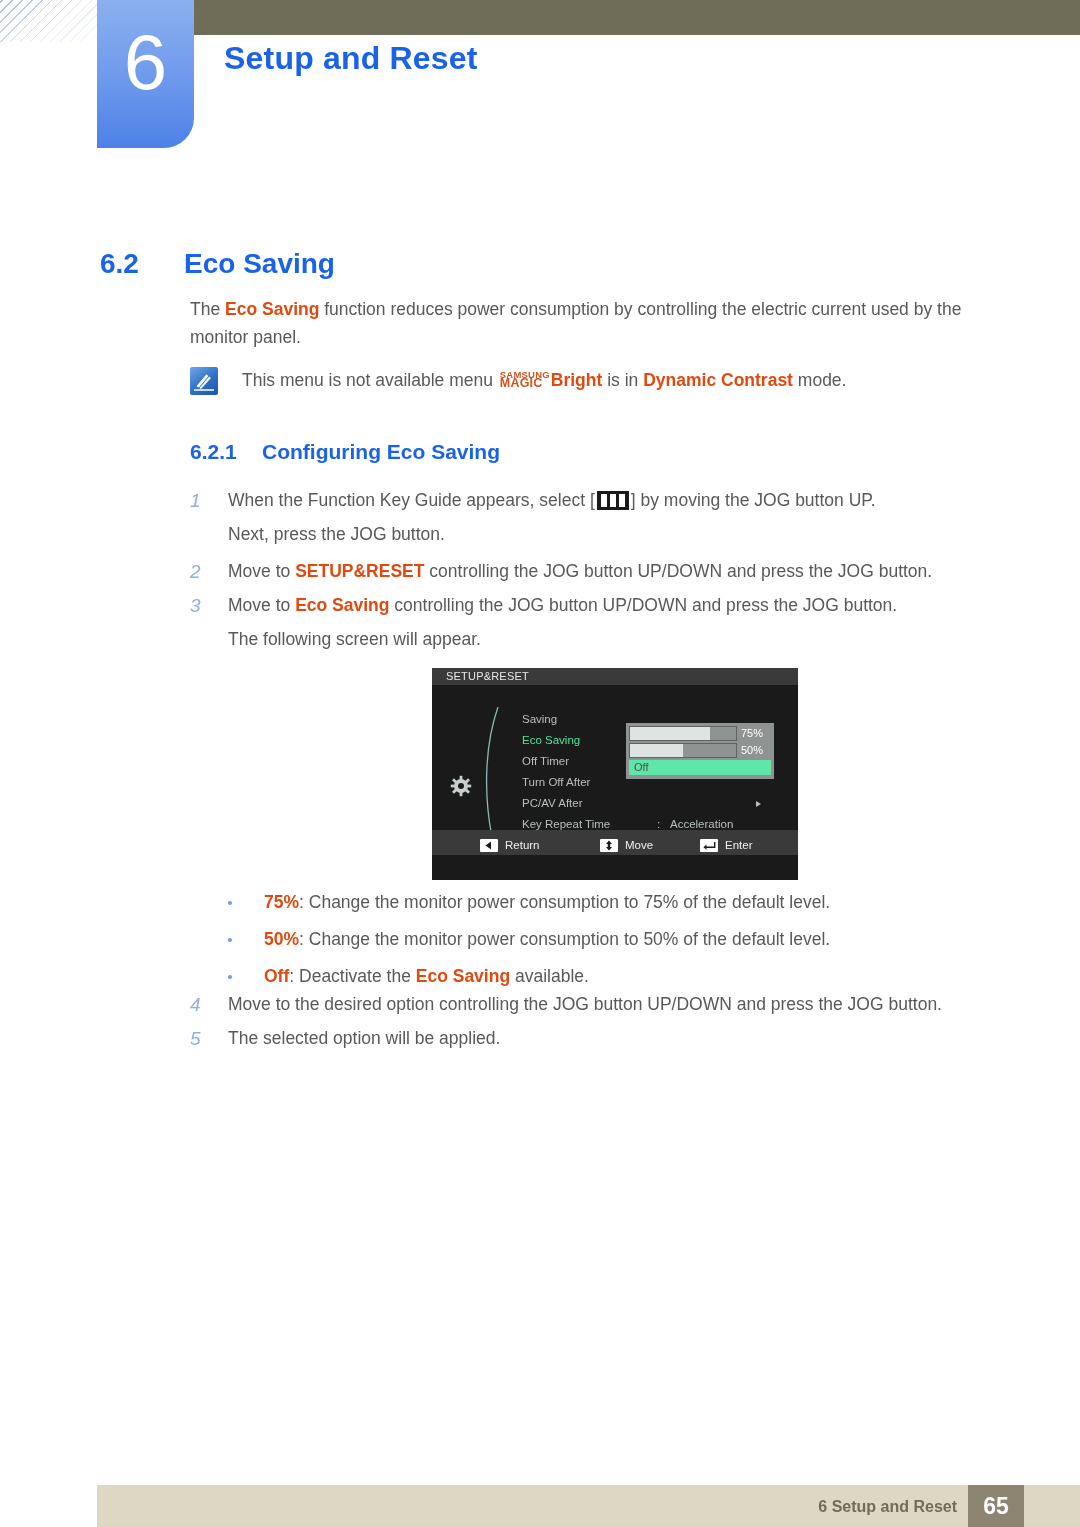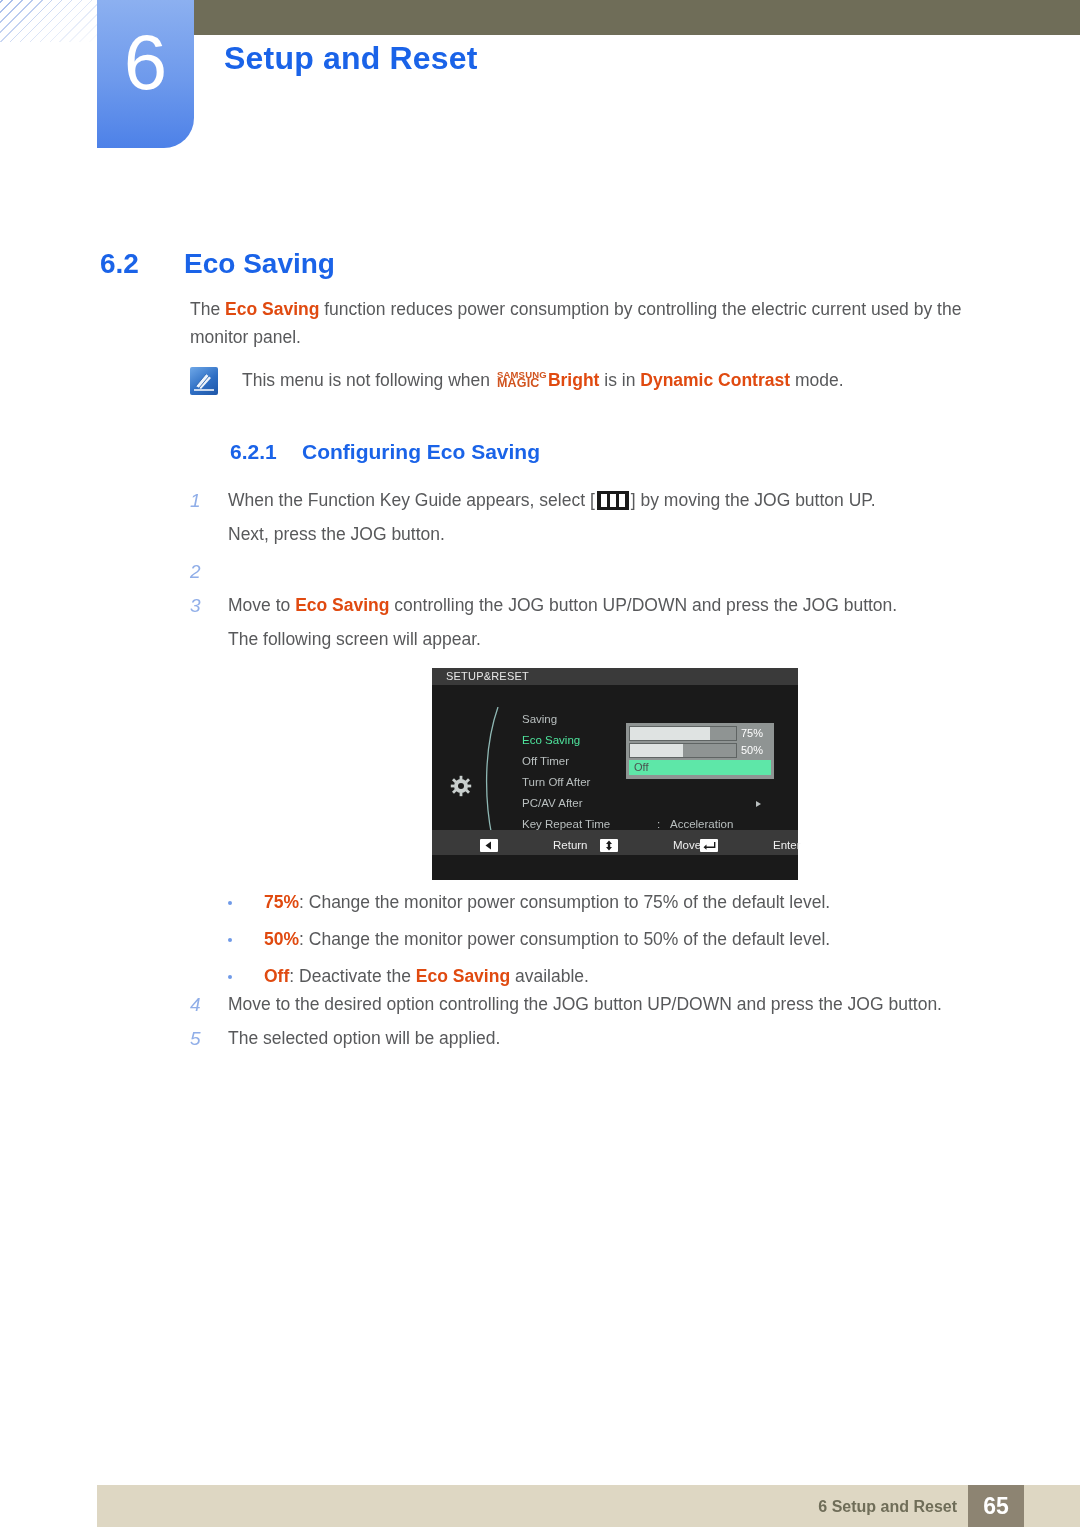--- a/index.html
+++ b/index.html
@@ -142,21 +142,20 @@
 
   
   .sub-head {
     position: absolute;
     left: 190px;
     top: 437px;
     font-size: 21px;
     line-height: 30px;
     color: #1a63e8;
     font-weight: bold;
-    margin-left: 40px;
   }
   .sub-head .snum { display: inline-block; width: 72px; }
 
   
   .steps { position: absolute; left: 190px; top: 486px; width: 800px; }
   .step { display: flex; align-items: flex-start; margin-bottom: 5px; }
   .step-num {
     flex: 0 0 38px;
     font-size: 19px;
     line-height: 29px;
@@ -325,21 +324,20 @@
     color: #efefef;
     font-size: 11.5px;
   }
   .osd-foot-item {
     position: absolute;
     top: 0;
     height: 30px;
     line-height: 25px;
     display: flex;
     align-items: center;
-    gap: 48px;
   }
   .osd-foot-item .kbx {
     width: 18px; height: 13px;
     background: #ffffff;
     border-radius: 1px;
     margin-right: 7px;
     position: relative;
     display: inline-block;
   }
   .osd-foot-item .kbx svg { position:absolute; left:0; top:0; }
@@ -419,37 +417,38 @@
 
 <div class="note-row">
   <div class="note-icon">
     <svg width="22" height="22" viewBox="0 0 22 22">
       <path d="M3 16 L13 4 L18 8 L8 19 Z" fill="#ffffff" opacity="0.92"></path>
       <path d="M3 16 L13 4" stroke="#2a63ad" stroke-width="0.9" fill="none"></path>
       <path d="M6 18 L16 6" stroke="#2a63ad" stroke-width="0.9" fill="none"></path>
       <path d="M1 20 L21 20" stroke="#ffffff" stroke-width="1.6"></path>
     </svg>
   </div>
-  <div class="note-text"><span>This menu is not following when </span><span class="magic-logo"><span class="m1">SAMSUNG</span><span class="m2">MAGIC</span></span><span class="hl">Bright</span><span> is in </span><span class="hl">Dynamic Contrast</span><span> mode.</span></div>
+  <div class="note-text"><span>This menu is not available menu </span><span class="magic-logo"><span class="m1">SAMSUNG</span><span class="m2">MAGIC</span></span><span class="hl">Bright</span><span> is in </span><span class="hl">Dynamic Contrast</span><span> mode.</span></div>
 </div>
 
 <div class="sub-head">
   <span class="snum">6.2.1</span><span>Configuring Eco Saving</span>
 </div>
 
 <div class="steps">
 
   <div class="step">
     <div class="step-num">1</div>
     <div class="step-body"><span>When the Function Key Guide appears, select </span><span class="brk">[</span><span class="menu-glyph"><i></i><i></i><i></i></span><span class="brk">]</span><span> by moving the JOG button UP.</span></div>
   </div>
   <div class="step-cont">Next, press the JOG button.</div>
 
   <div class="step" style="margin-top:8px;">
     <div class="step-num">2</div>
+    <div class="step-body"><span>Move to </span><span class="hl">SETUP&amp;RESET</span><span> controlling the JOG button UP/DOWN and press the JOG button.</span></div>
   </div>
 
   <div class="step">
     <div class="step-num">3</div>
     <div class="step-body"><span>Move to </span><span class="hl">Eco Saving</span><span> controlling the JOG button UP/DOWN and press the JOG button.</span></div>
   </div>
   <div class="step-cont">The following screen will appear.</div>
 </div>
 
 <div class="osd">

